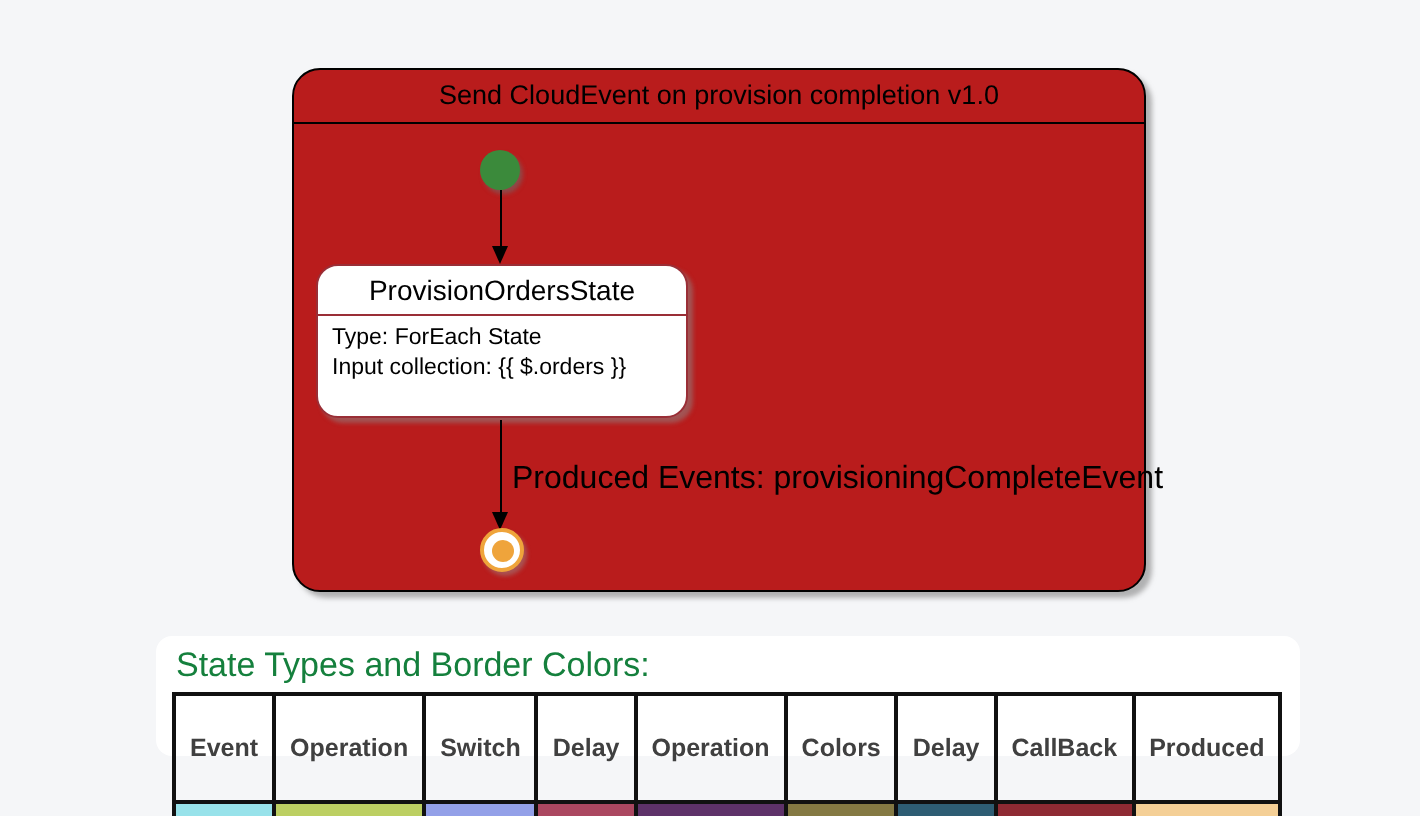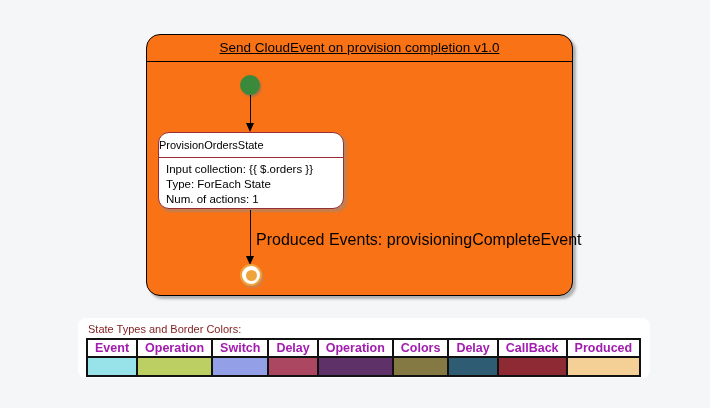--- a/index.html
+++ b/index.html
@@ -5,23 +5,22 @@
   * { margin: 0; padding: 0; box-sizing: border-box; }
   html, body { width: 710px; height: 408px; }
   body { font-family: "Liberation Sans", sans-serif; background: #f5f6f8; }
   .stage {
     position: relative; width: 710px; height: 408px; background: #f5f6f8; overflow: hidden;
   }
 
   
   .workflow-card {
     position: absolute; left: 146px; top: 34px; width: 427px; height: 262px;
-    background: #f97316; border: 1.5px solid #000000; border-radius: 14px;
+    background: #b91c1c; border: 1.5px solid #000000; border-radius: 14px;
     box-shadow: 3px 3px 2.5px rgba(120,120,120,0.55);
-    text-decoration: underline;
   }
   .wf-title {
     height: 27px; line-height: 26px; text-align: center;
     font-size: 13.5px; color: #000; border-bottom: 1.3px solid #000;
   }
   .wf-body { position: relative; width: 100%; height: calc(100% - 27px); }
 
   
   .start-node {
     position: absolute; left: 93px; top: 13px; width: 20px; height: 20px;
@@ -43,22 +42,22 @@
   .a2-line { left: 102.5px; top: 148px; height: 46px; }
   .a2-head { left: 98.5px; top: 194px; }
 
   
   .state-box {
     position: absolute; left: 11px; top: 70px; width: 186px; height: 77px;
     background: #ffffff; border: 1.6px solid #9a2e36; border-radius: 11px;
     box-shadow: 2.5px 2.5px 2px rgba(140,140,140,0.5);
   }
   .state-title {
-    height: 25px; line-height: 24px; 
-    font-size: 11px; color: #000; border-bottom: 1.4px solid #9a2e36;
+    height: 25px; line-height: 24px; text-align: center;
+    font-size: 14px; color: #000; border-bottom: 1.4px solid #9a2e36;
   }
   .state-details {
     padding: 4px 7px 0 7px; font-size: 11.5px; line-height: 15.2px; color: #000;
     white-space: nowrap;
   }
 
   
   .transition-label {
     position: absolute; left: 109px; top: 169px;
     font-size: 16px; color: #000; white-space: nowrap;
@@ -71,25 +70,25 @@
     box-shadow: 1.5px 2px 2px rgba(150,150,150,0.45);
     display: flex; align-items: center; justify-content: center;
   }
   .end-node-dot { width: 11px; height: 11px; border-radius: 50%; background: #efa43b; }
 
   
   .legend-card {
     position: absolute; left: 78px; top: 318px; width: 572px; height: 60px;
     background: #ffffff; border-radius: 8px; padding: 4px 6px 0 6px;
   }
-  .legend-title { font-size: 11px; color: #7f1d1d; padding: 1px 0 3px 4px; }
+  .legend-title { font-size: 17px; color: #15803d; padding: 1px 0 3px 4px; }
   table.legend-table { border-collapse: collapse; margin-left: 2px; }
   .legend-table th {
-    border: 2px solid #111; font-size: 12.5px; font-weight: bold; color: #a21caf;
-    padding: 1px 7px; white-space: nowrap; text-align: center;
+    border: 2px solid #111; font-size: 12.5px; font-weight: bold; color: #404040;
+    padding: 19px 7px; white-space: nowrap; text-align: center;
   }
   .legend-table td.swatch {
     border: 2px solid #111; height: 19px; padding: 0;
   }
 </style>
 </head>
 <body>
 
 <div class="stage">
 
@@ -98,23 +97,22 @@
     <div class="wf-body">
 
       <div class="start-node" style="background-color: rgb(59, 138, 59);"></div>
 
       <div class="arrow-line a1-line"></div>
       <div class="arrow-head a1-head"></div>
 
       <div class="state-box" style="border-color: rgb(154, 46, 54);">
         <div class="state-title" style="border-color: rgb(154, 46, 54);">ProvisionOrdersState</div>
         <div class="state-details">
+          <div>Type: ForEach State</div>
           <div>Input collection: {{ $.orders }}</div>
-          <div>Type: ForEach State</div>
-          <div>Num. of actions: 1</div>
         </div>
       </div>
 
       <div class="arrow-line a2-line"></div>
       <div class="arrow-head a2-head"></div>
 
       <div class="transition-label">Produced Events: provisioningCompleteEvent</div>
 
       <div class="end-node">
         <div class="end-node-dot" style="background-color: rgb(239, 164, 59);"></div>

